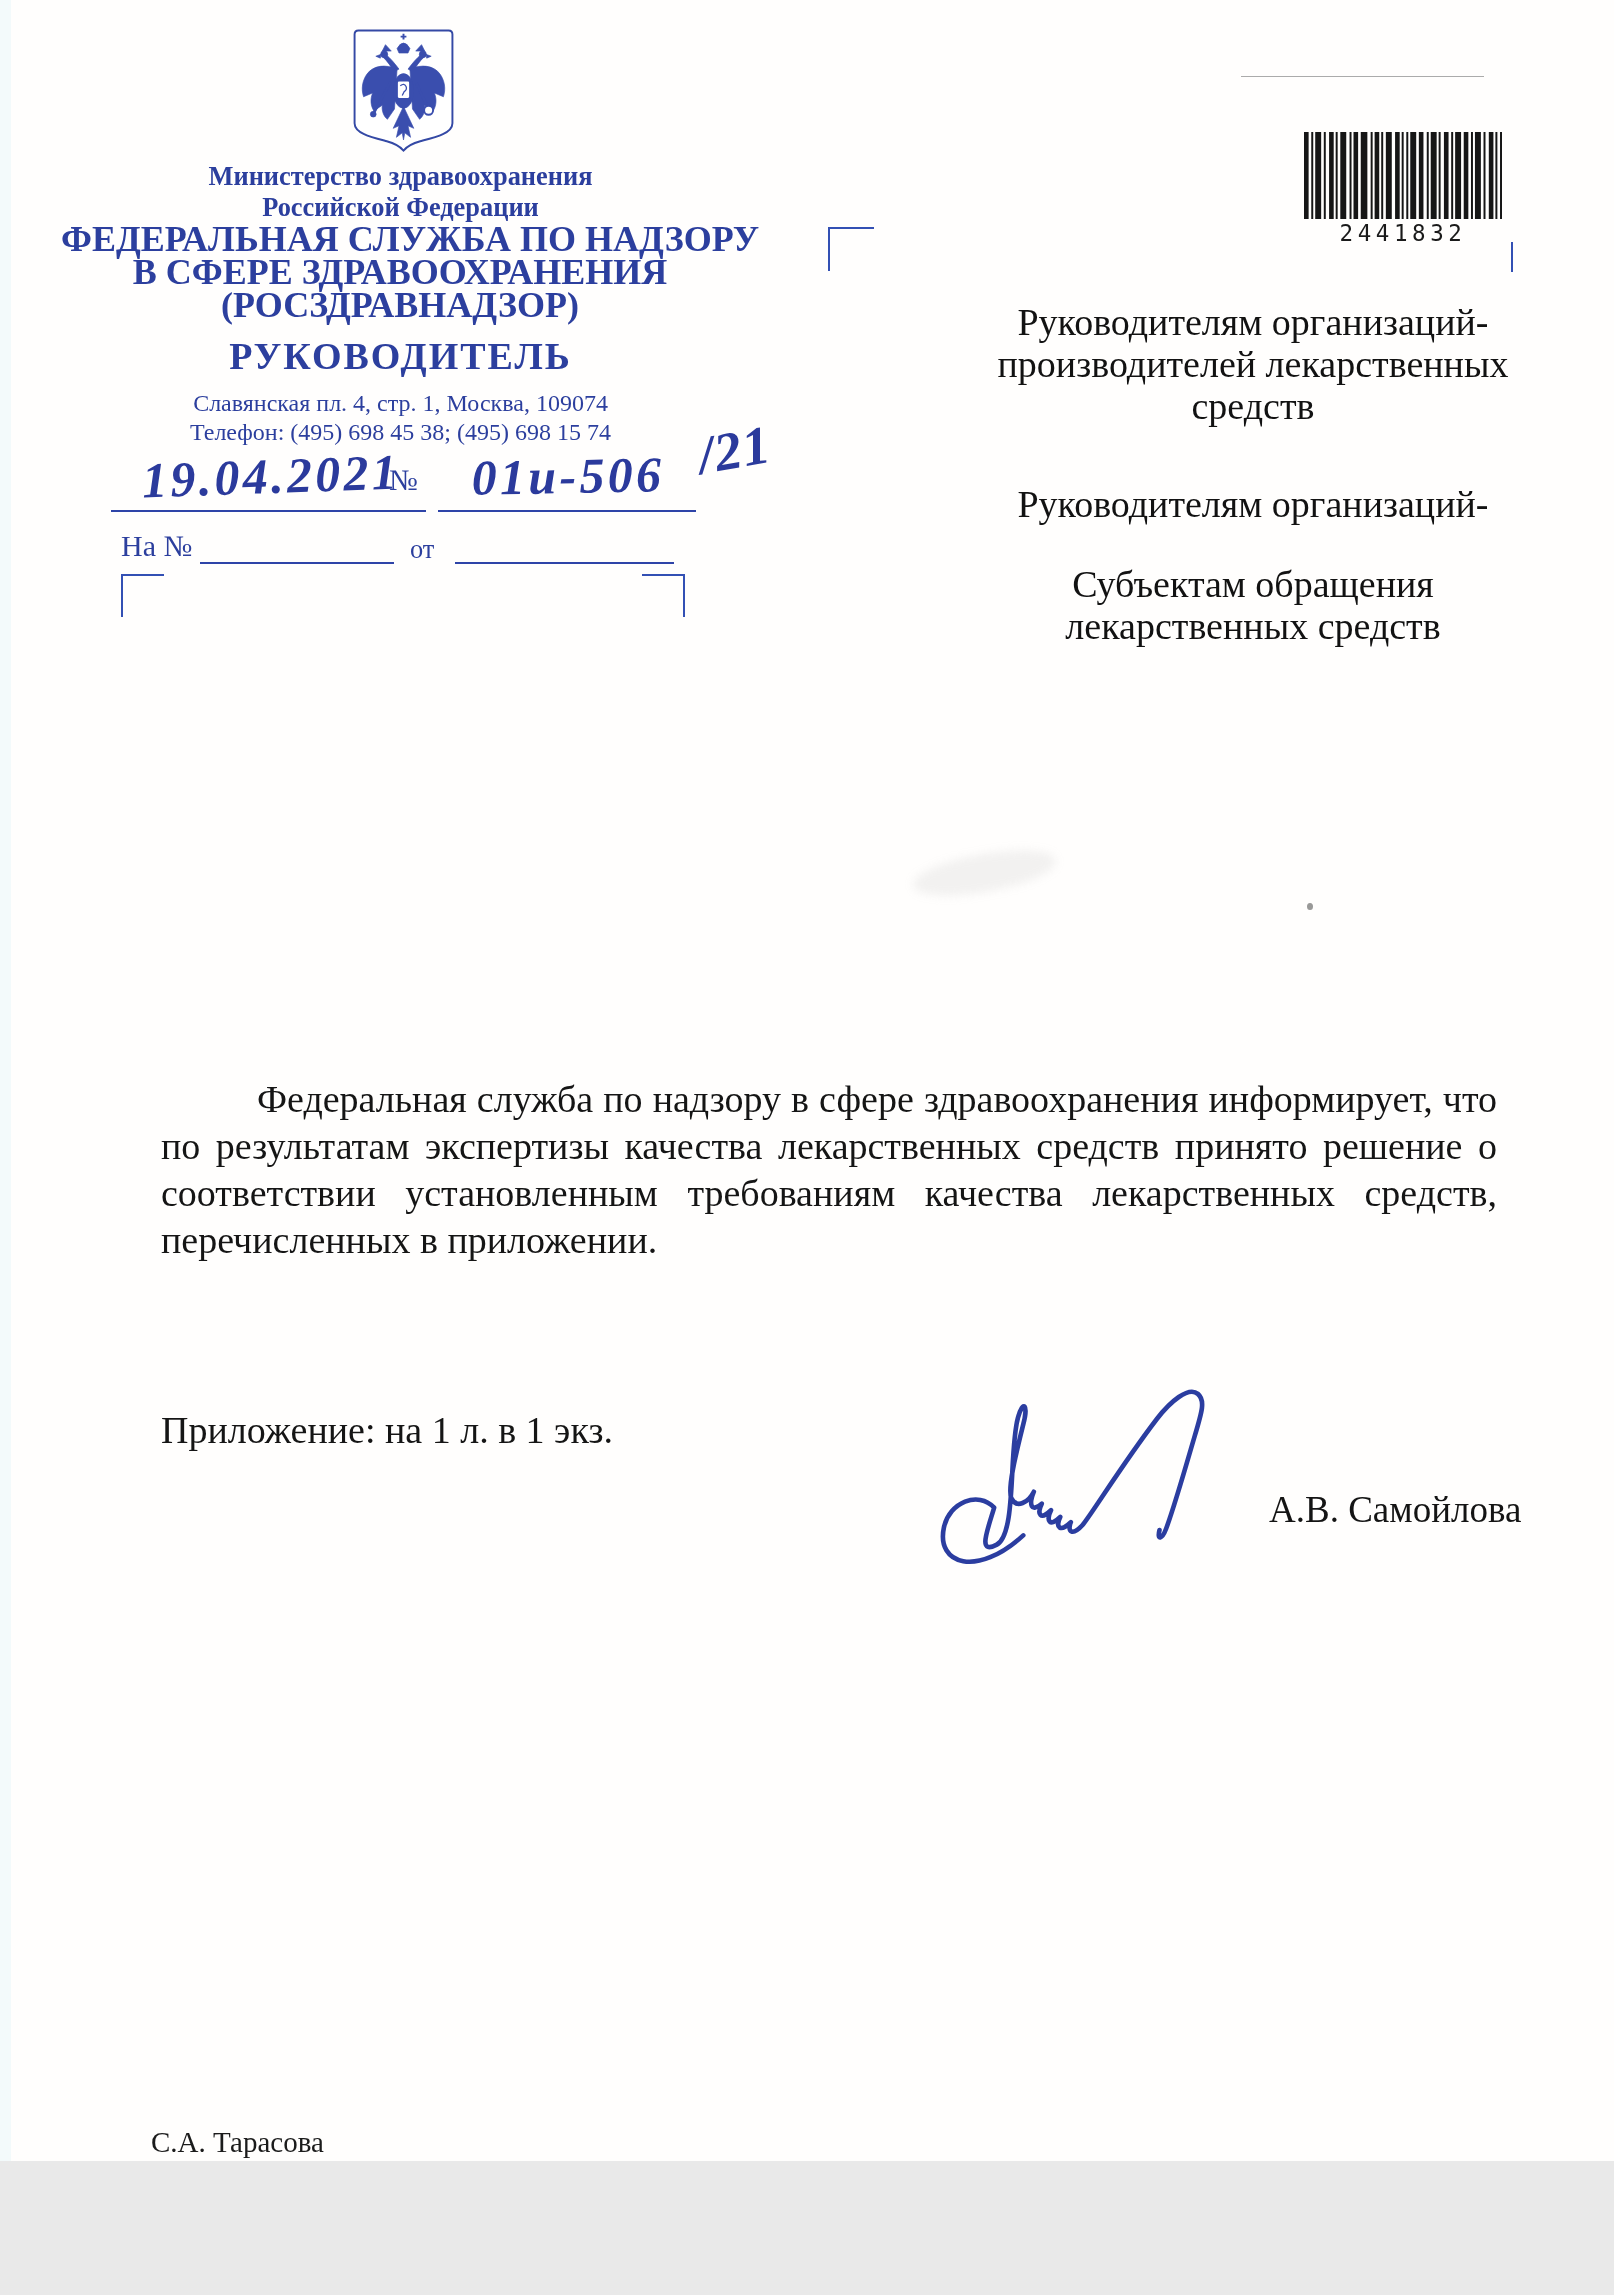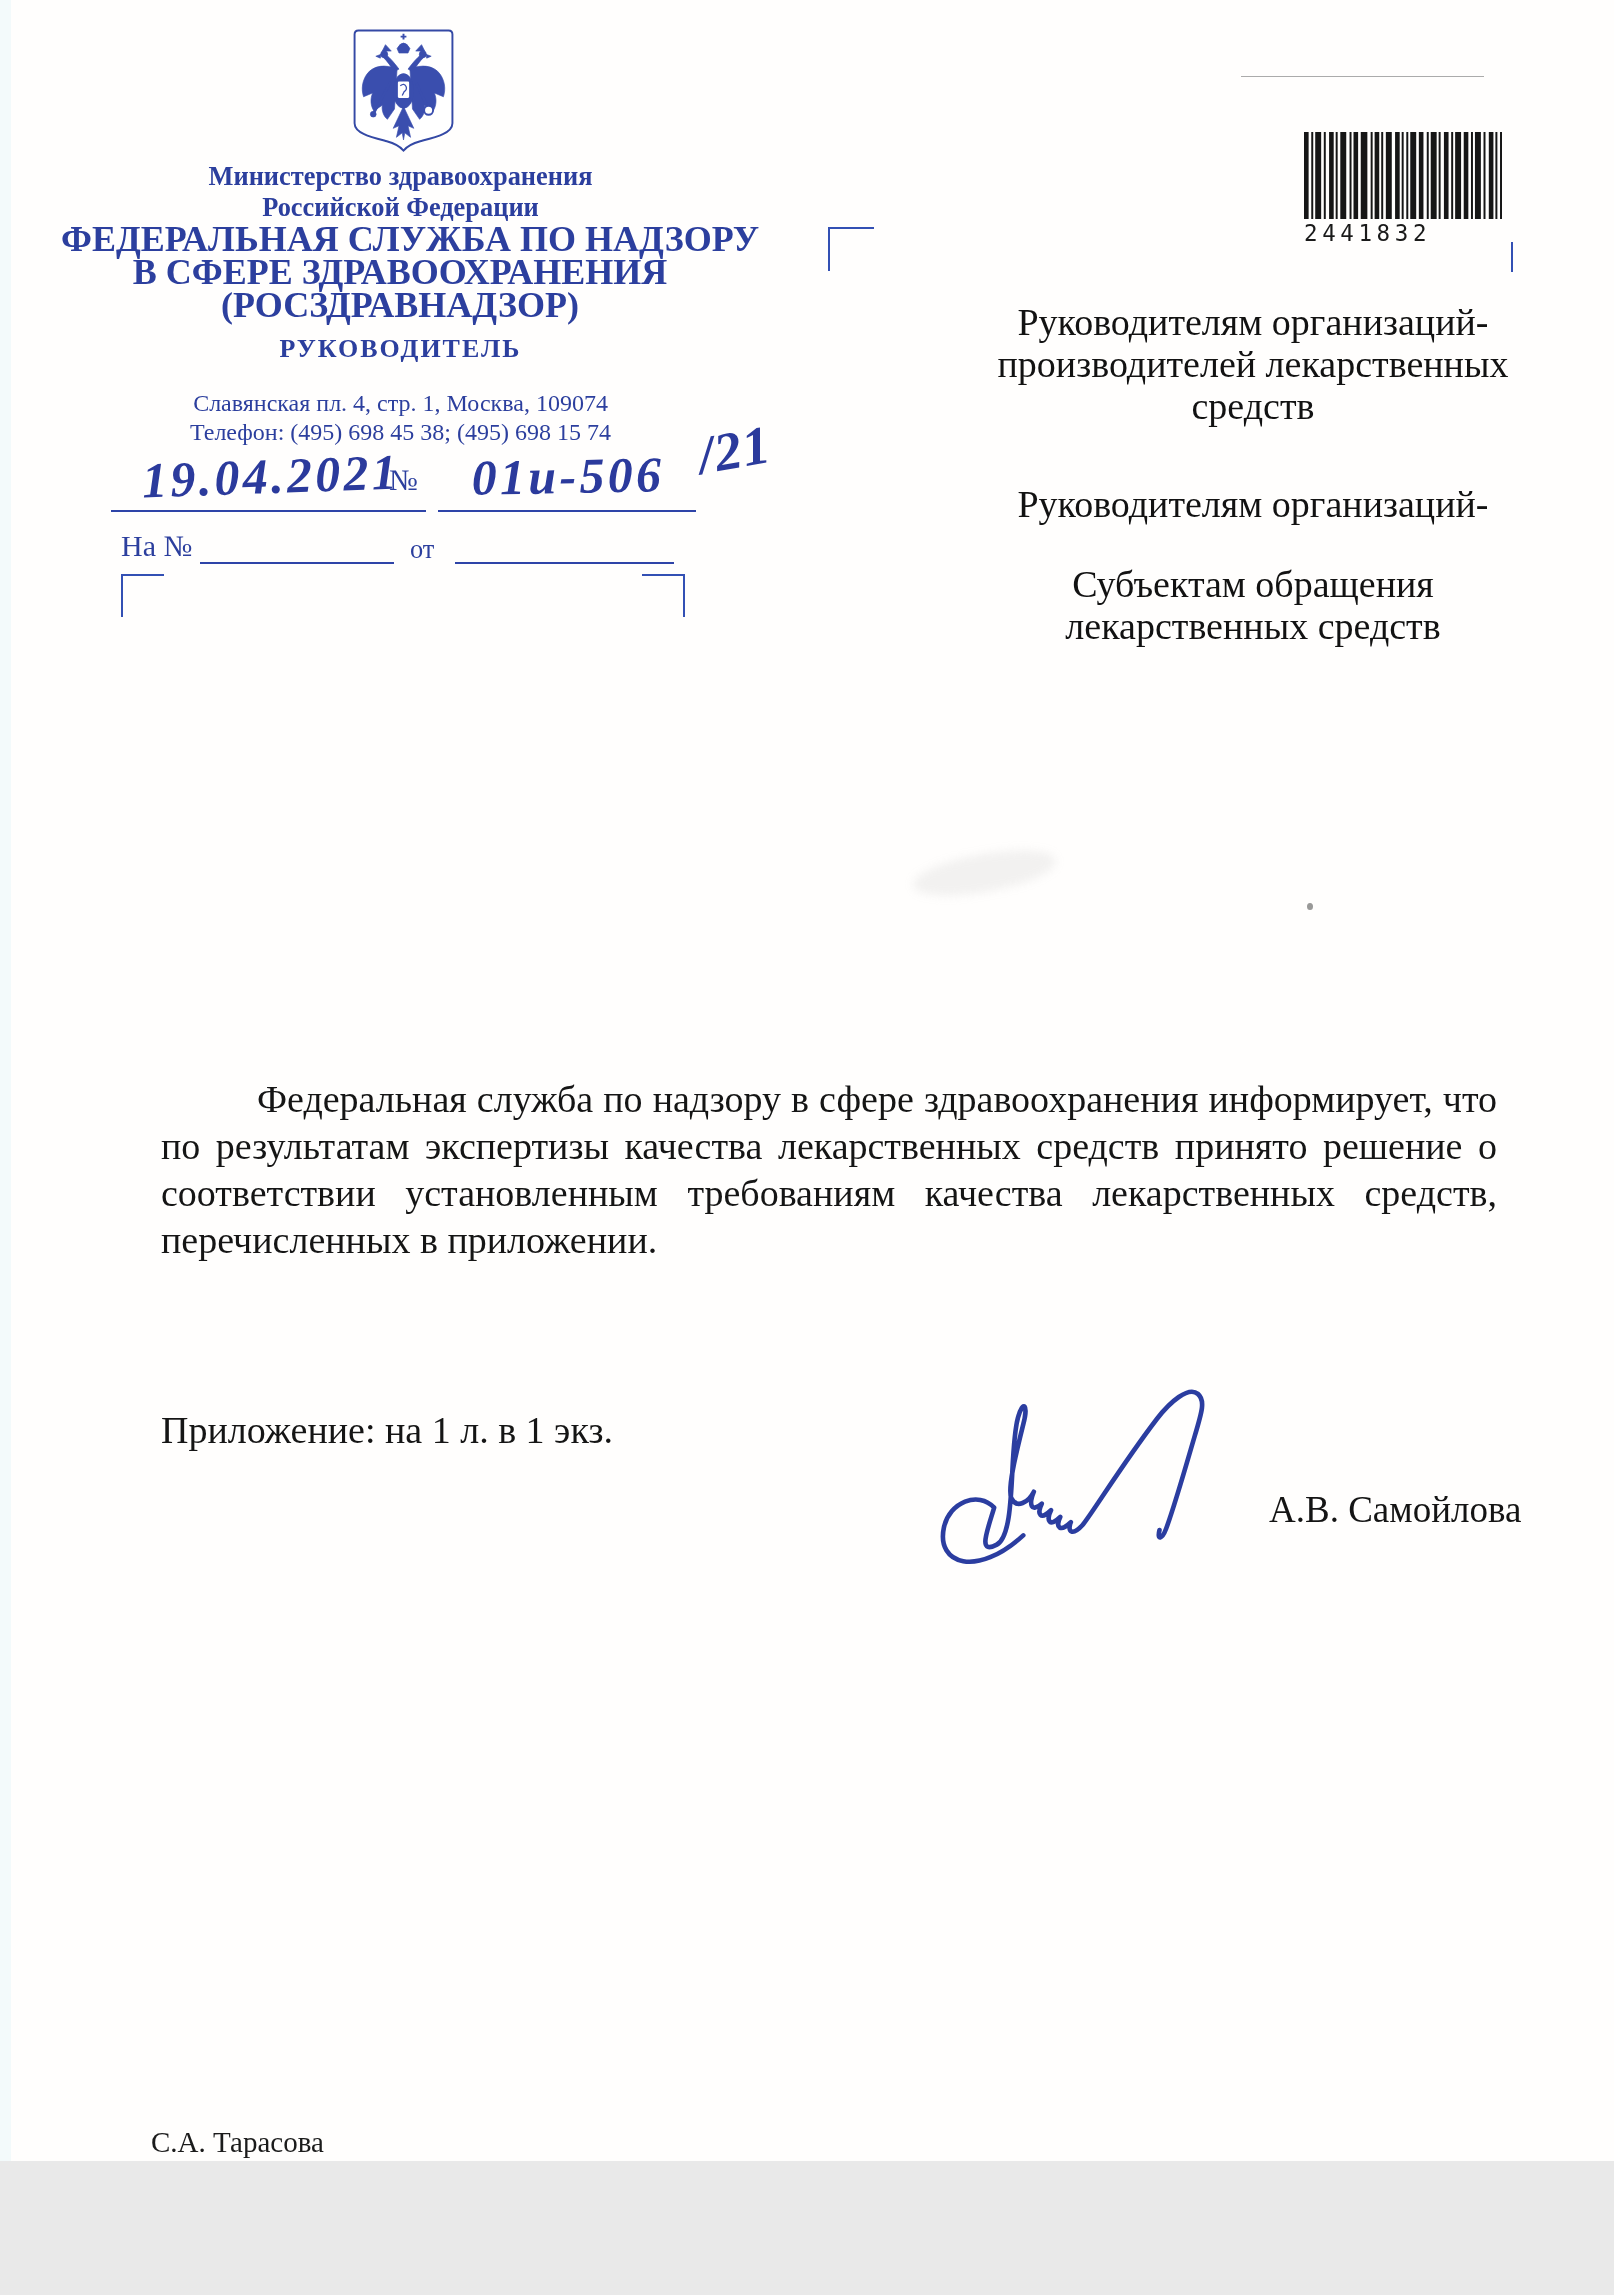--- a/index.html
+++ b/index.html
@@ -9,21 +9,21 @@
   }
   .abs{position:absolute;}
   .blue{color:#2c3f9e;}
   .center{text-align:center;}
   .nowrap{white-space:nowrap;}
 
   
   .emblem{left:352px; top:26.4px; width:103px; height:130px;}
   .ministry{left:93px; top:161px; width:615px; font-weight:bold; font-size:26.4px; line-height:31px;}
   .service{left:61px; top:223px; width:678px; font-weight:bold; font-size:36px; line-height:33px;}
-  .ruk{left:93px; top:334px; width:615px; font-weight:bold; font-size:26px; letter-spacing:2px;}
+  .ruk{left:93px; top:334px; width:615px; font-weight:bold; font-size:38px; letter-spacing:2px;}
   .hq-address{left:93px; top:390px; width:615px; font-size:24px;}
   .hq-phone{left:93px; top:419px; width:615px; font-size:24px;}
 
   
   .handwrite{
     font-family:"Liberation Serif",serif; font-style:italic; font-weight:bold;
     color:#2b3a9c; letter-spacing:3.3px;
   }
   .hw-date{left:114px; top:447px; width:314px; font-size:50px; transform:rotate(-2deg); text-align:center;}
   .hw-num {left:439px; top:447px; width:258px; font-size:50px; transform:rotate(-1deg); text-align:center;}
@@ -42,21 +42,21 @@
   .bkt-tl{left:121px; top:574px; width:41px; height:41px; border-left-width:2px; border-top-width:2px;}
   .bkt-tr{left:642px; top:574px; width:41px; height:41px; border-right-width:2px; border-top-width:2px;}
   .bkt-addr{left:828px; top:227px; width:44px; height:42px; border-left-width:2px; border-top-width:2px;}
   .tick-addr{left:1511px; top:242px; width:0; height:30px; border-left:2px solid #3350b4;}
 
   
   .subject{left:151px; top:649px; width:595px; font-size:36px; line-height:42px; color:#161616;}
 
   
   .grayline{left:1241px; top:76px; width:243px; height:1.3px; background:#8f8f8f; opacity:.75;}
-  .barcode{left:1304px; top:132px; width:198px; text-align:left;}
+  .barcode{left:1304px; top:132px; width:198px; text-align:center;}
   .barcode svg{display:block; width:198px; height:87px;}
   .barcode-num{
     font-family:"DejaVu Sans Mono","Liberation Mono",monospace;
     font-size:22.5px; letter-spacing:4.6px; color:#1a1a1a; margin-top:1.3px;
   }
 
   
   .addressees{left:939px; top:301px; width:628px; font-size:38px; line-height:42px; color:#121212; text-align:center;}
   .addr-group{margin:0;}
   .addr-group + .addr-group{margin-top:56px;}

